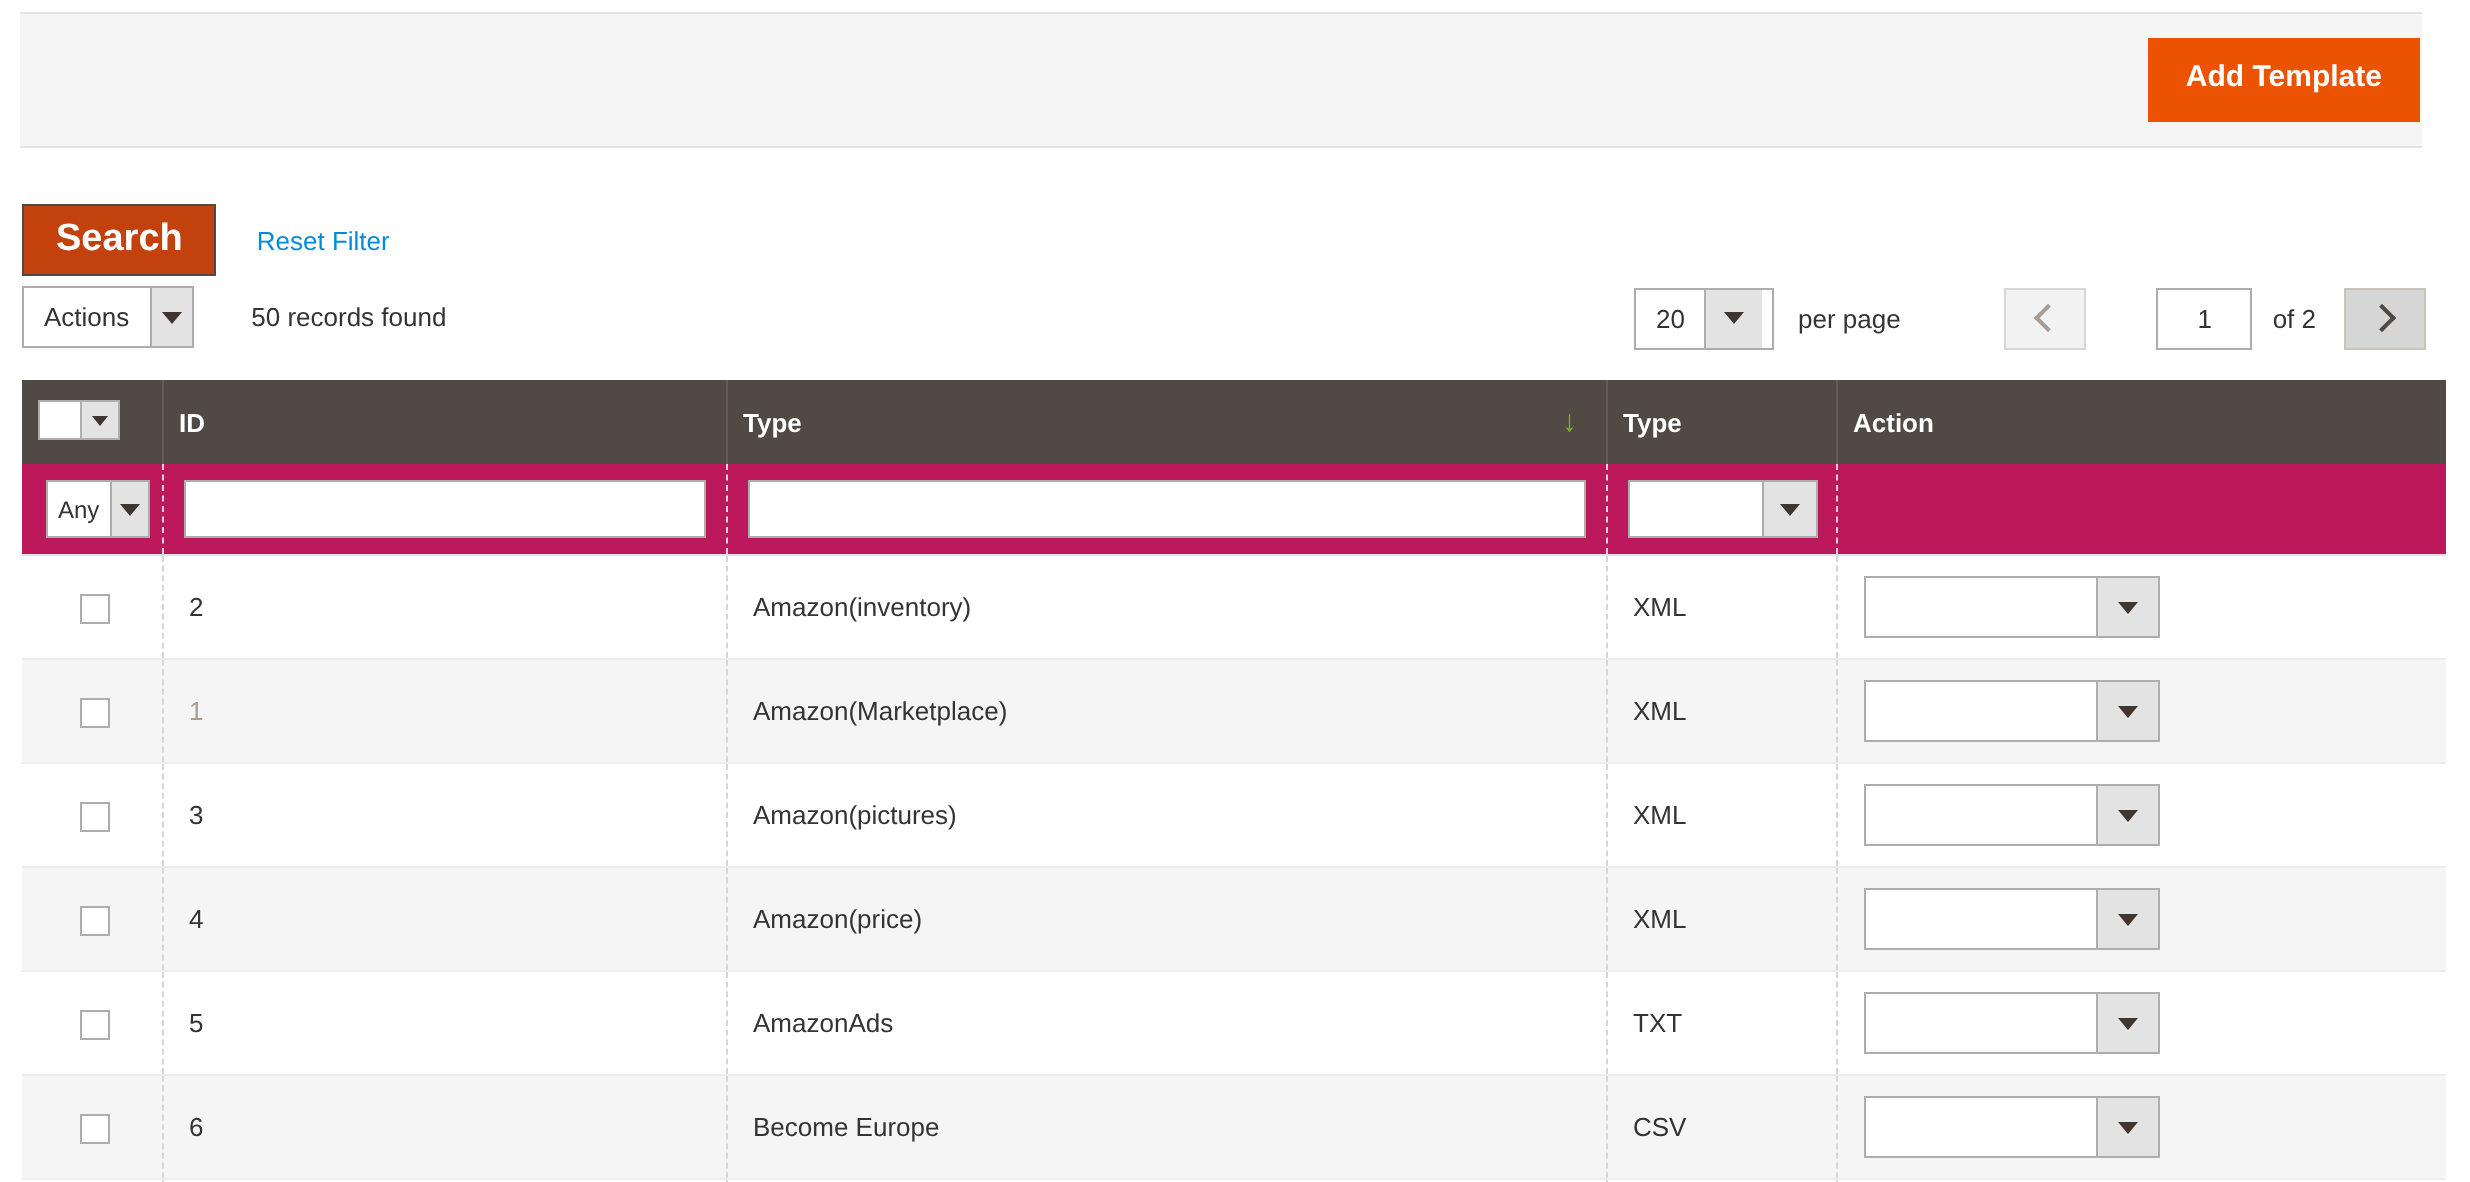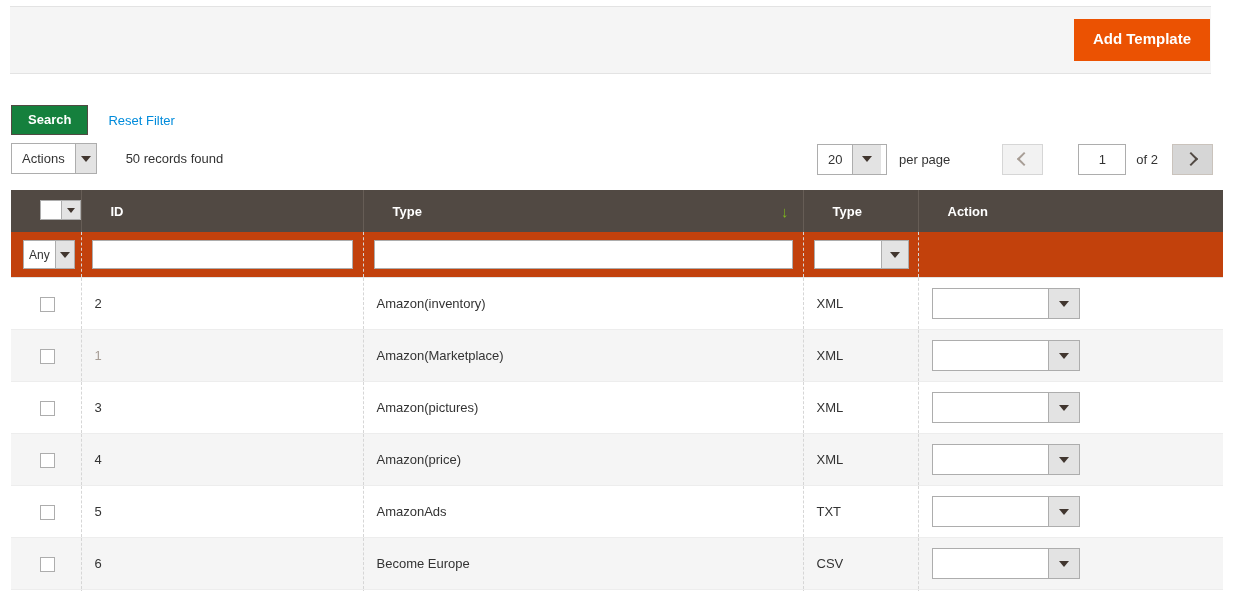--- a/index.html
+++ b/index.html
@@ -69,24 +69,24 @@
     top: 105px;
     width: 1213px;
   }
   .search-row {
     display: flex;
     align-items: center;
     gap: 20px;
     height: 30px;
   }
   .btn-search {
-    background: #15803d;
+    background: #c2410c;
     color: #ffffff;
     border: 1px solid #514943;
-    font-size: 13px;
+    font-size: 19px;
     font-weight: bold;
     padding: 7px 16px;
     cursor: pointer;
     font-family: "Liberation Sans", sans-serif;
     line-height: 1.1;
   }
   .btn-reset {
     color: #008bdb;
     font-size: 13px;
     cursor: pointer;
@@ -213,39 +213,39 @@
     border-collapse: collapse;
     table-layout: fixed;
     background: #fff;
   }
   .grid th {
     background: #514943;
     color: #ffffff;
     font-size: 13px;
     font-weight: bold;
     text-align: left;
-    padding: 10px 10px 10px 29px;
+    padding: 10px 10px 10px 8px;
     height: 35px;
     box-sizing: border-box;
     border-right: 1px solid #665d56;
     vertical-align: middle;
     position: relative;
   }
   .grid th:last-child { border-right: none; }
   .grid th.sorted .sort-arrow {
     position: absolute;
     right: 14px;
     top: 50%;
     transform: translateY(-50%);
     color: #7db61c;
     font-size: 15px;
     line-height: 1;
   }
   .grid tr.filter-row td {
-    background: #c2410c;
+    background: #be185d;
     padding: 8px 10px 8px 10px;
     border-right: 1px dashed #d6d6d6;
     border-bottom: 1px solid #e3e3e3;
     height: 45px;
     box-sizing: border-box;
     vertical-align: middle;
   }
   .grid tr.filter-row td:last-child { border-right: none; }
   .grid tr.filter-row td.col-check {
     padding-left: 12px;

